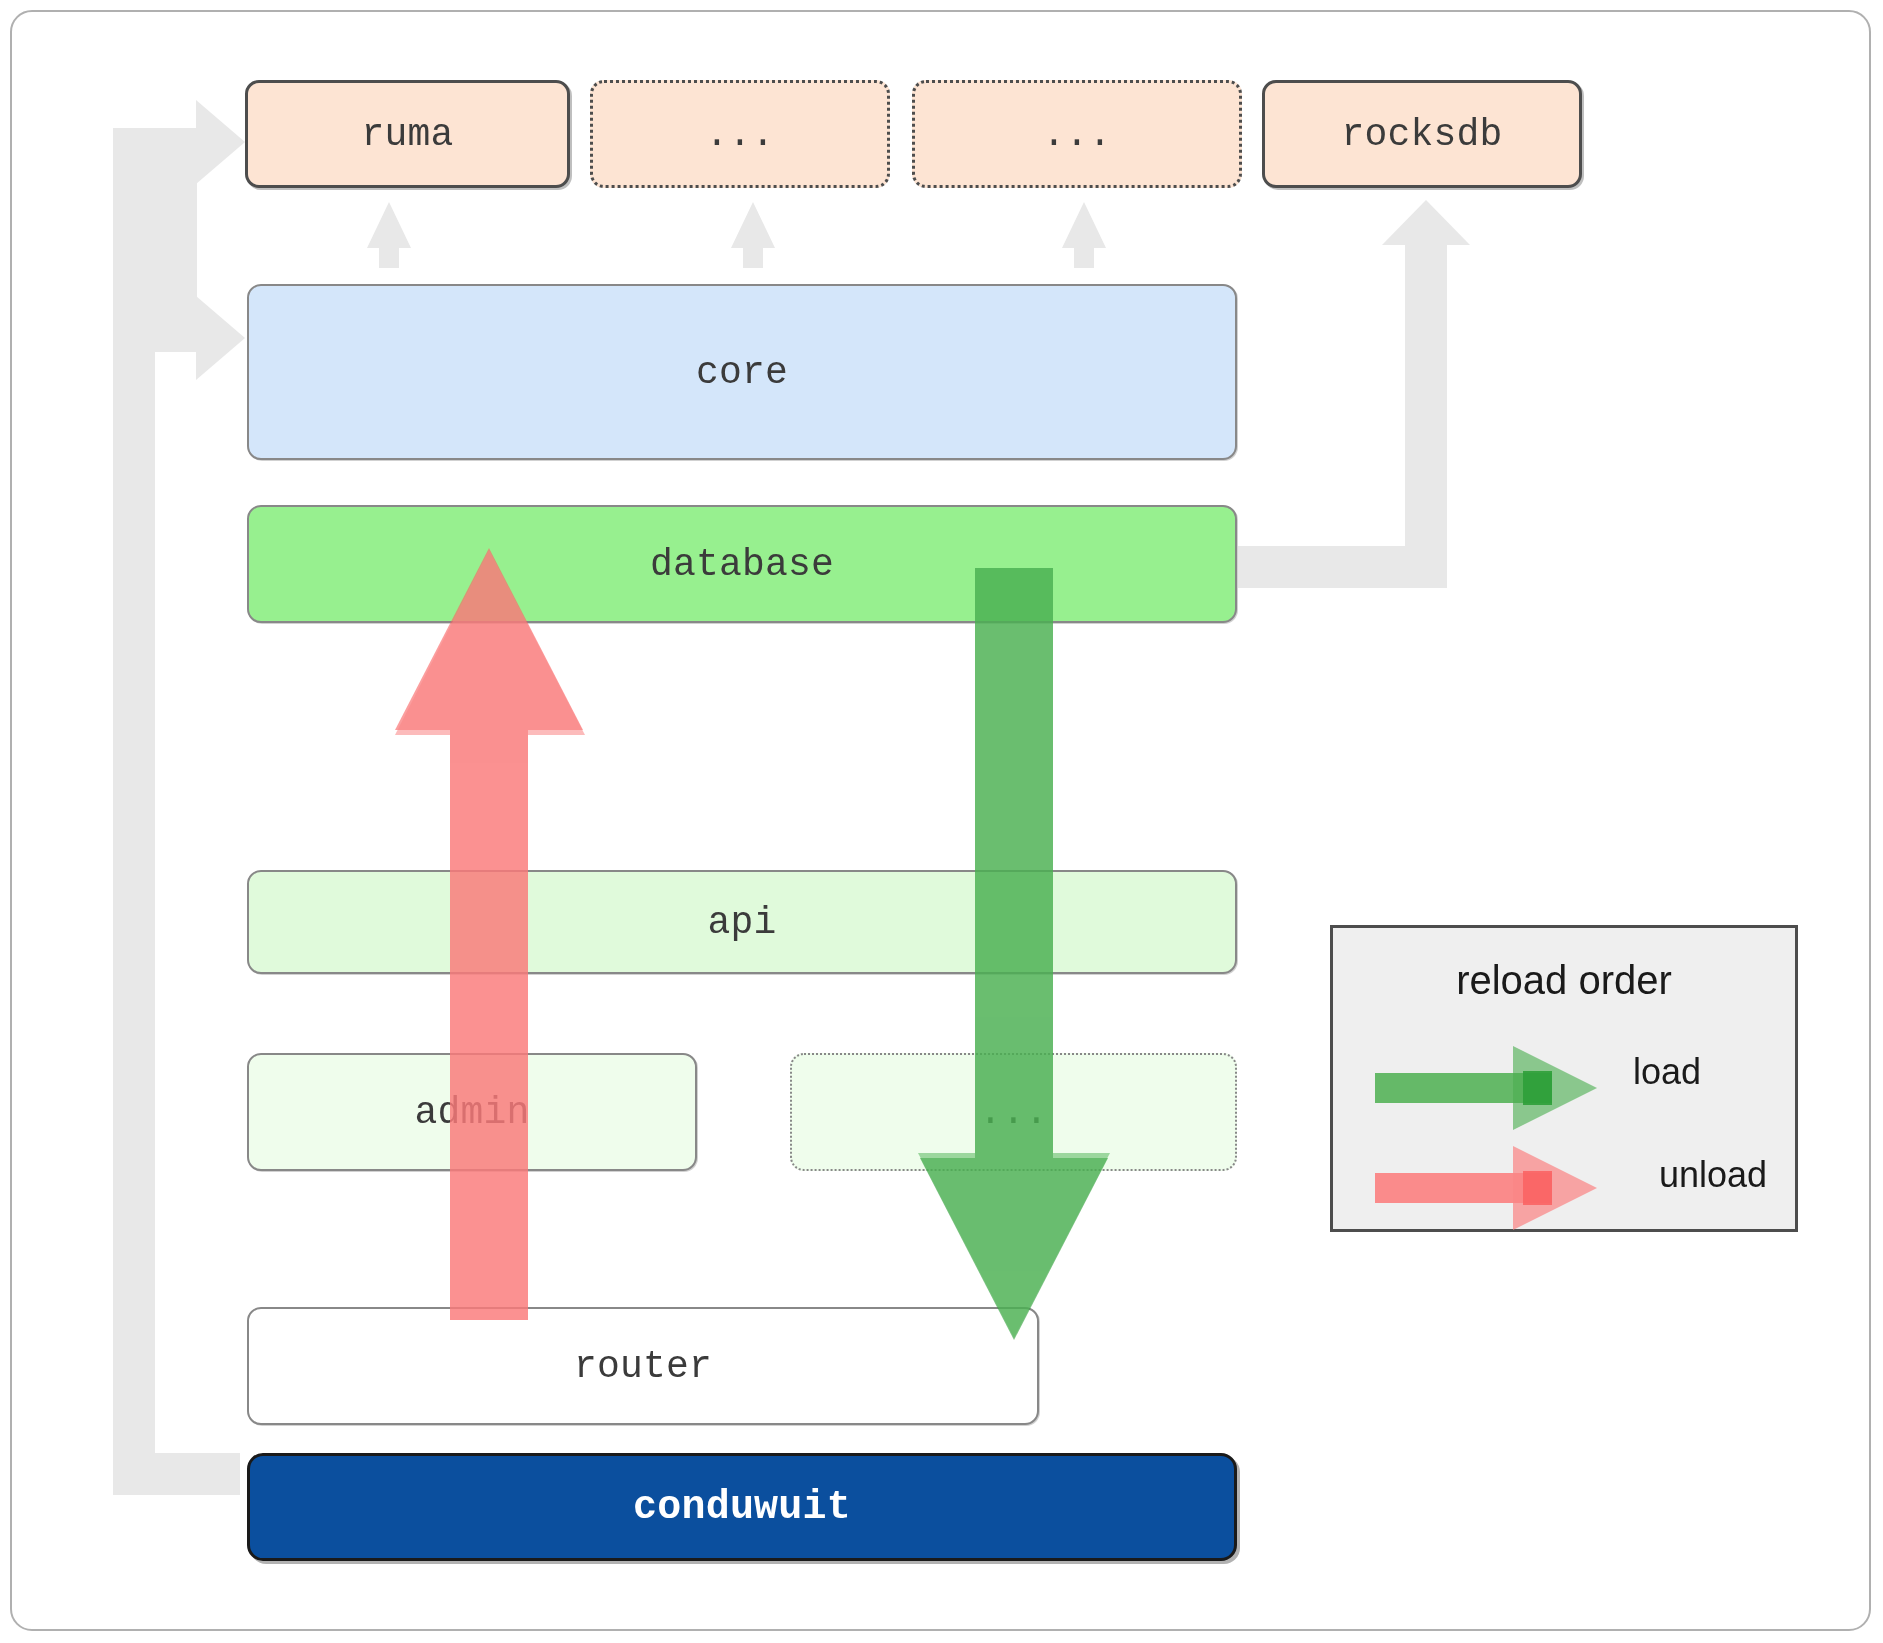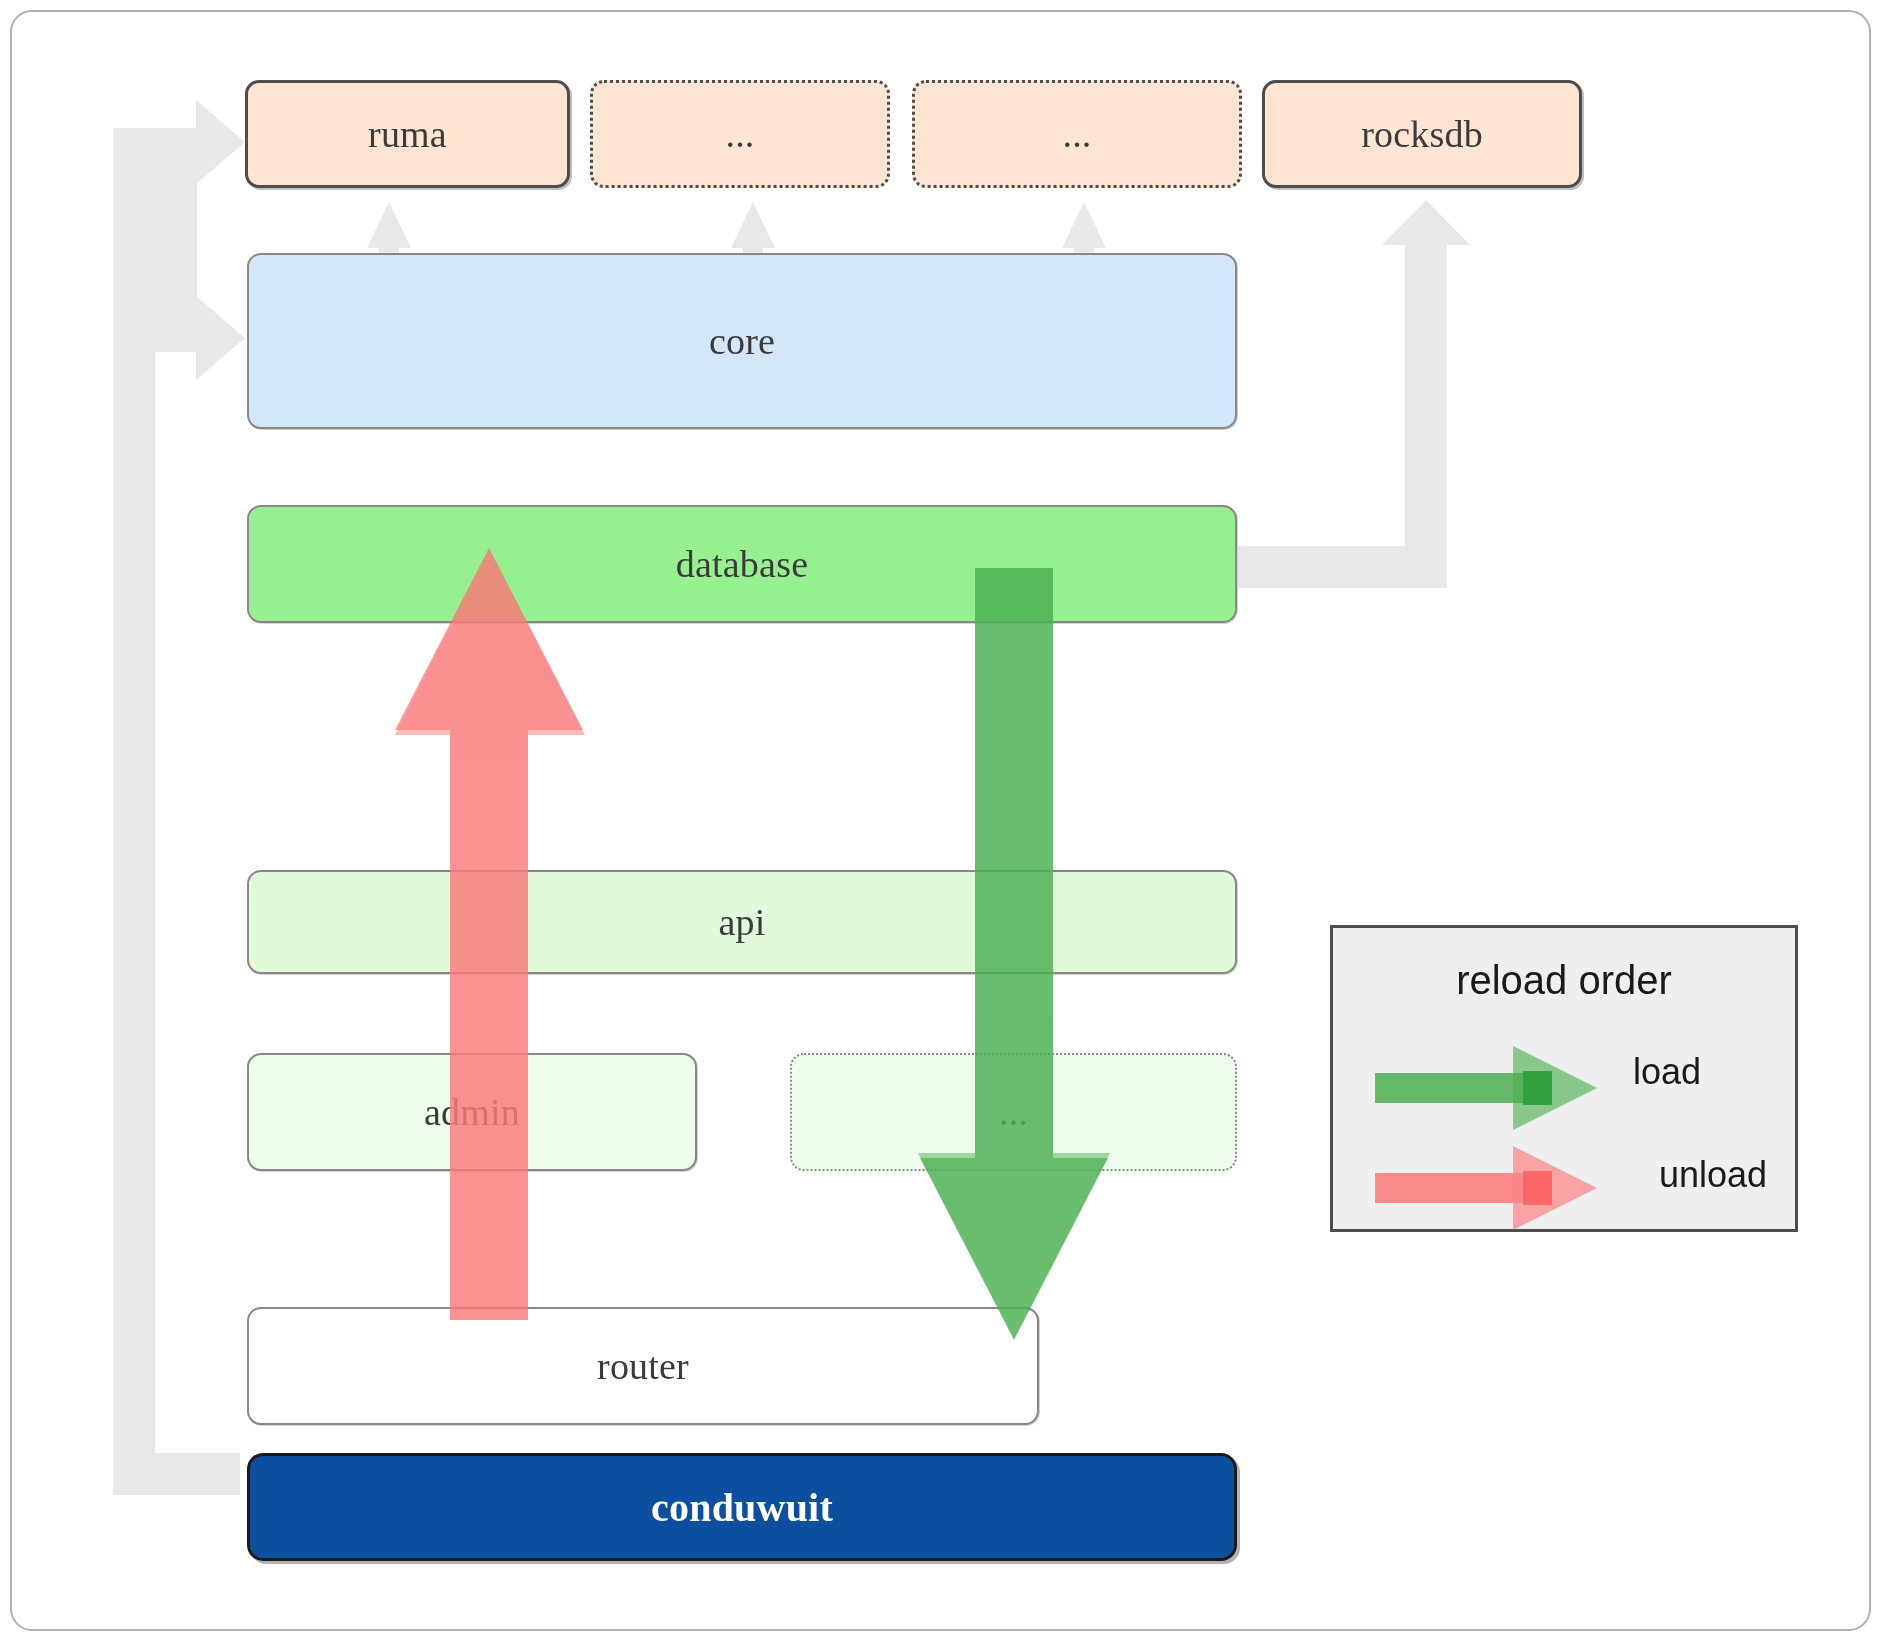--- a/index.html
+++ b/index.html
@@ -32,21 +32,21 @@
 
   .node {
     position: absolute;
     box-sizing: border-box;
     display: flex;
     align-items: center;
     justify-content: center;
     border-radius: 14px;
     color: #3b3b3b;
     font-size: 38px;
-    font-family: Liberation Serif, serif;
+    font-family: Liberation Mono, monospace;
     letter-spacing: 0.2px;
   }
 
   
   .dep {
     background: #fde4d3;
     border: 3px solid #4d4d4d;
     height: 108px;
     box-shadow: 2px 2px 0 rgba(0,0,0,0.25);
   }
@@ -155,21 +155,21 @@
   </div>
 
   <div class="node dep dotted" style="left:912px; top:80px; width:330px;">
     <span>...</span>
   </div>
 
   <div class="node dep" style="left:1262px; top:80px; width:320px;">
     <span>rocksdb</span>
   </div>
 
-  <div class="node layer" style="left:247px; top:253px; width:990px; height:176px; background:#d4e6fa;">
+  <div class="node layer" style="left:247px; top:284px; width:990px; height:176px; background:#d4e6fa;">
     <span>core</span>
   </div>
 
   <div class="node layer" style="left:247px; top:505px; width:990px; height:118px; background:#97f08f;">
     <span>database</span>
   </div>
 
 
   <div class="node layer" style="left:247px; top:870px; width:990px; height:104px; background:#e0fadb;">
     <span>api</span>

